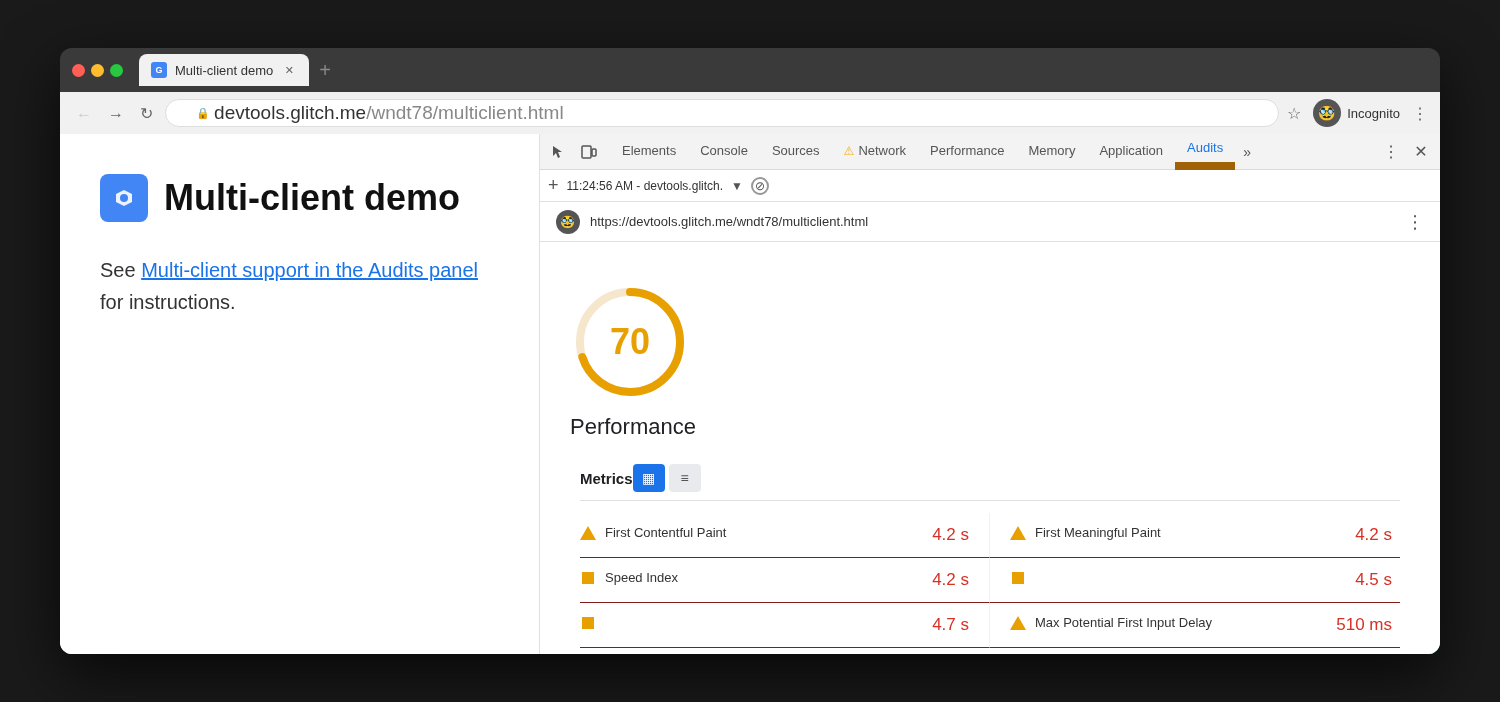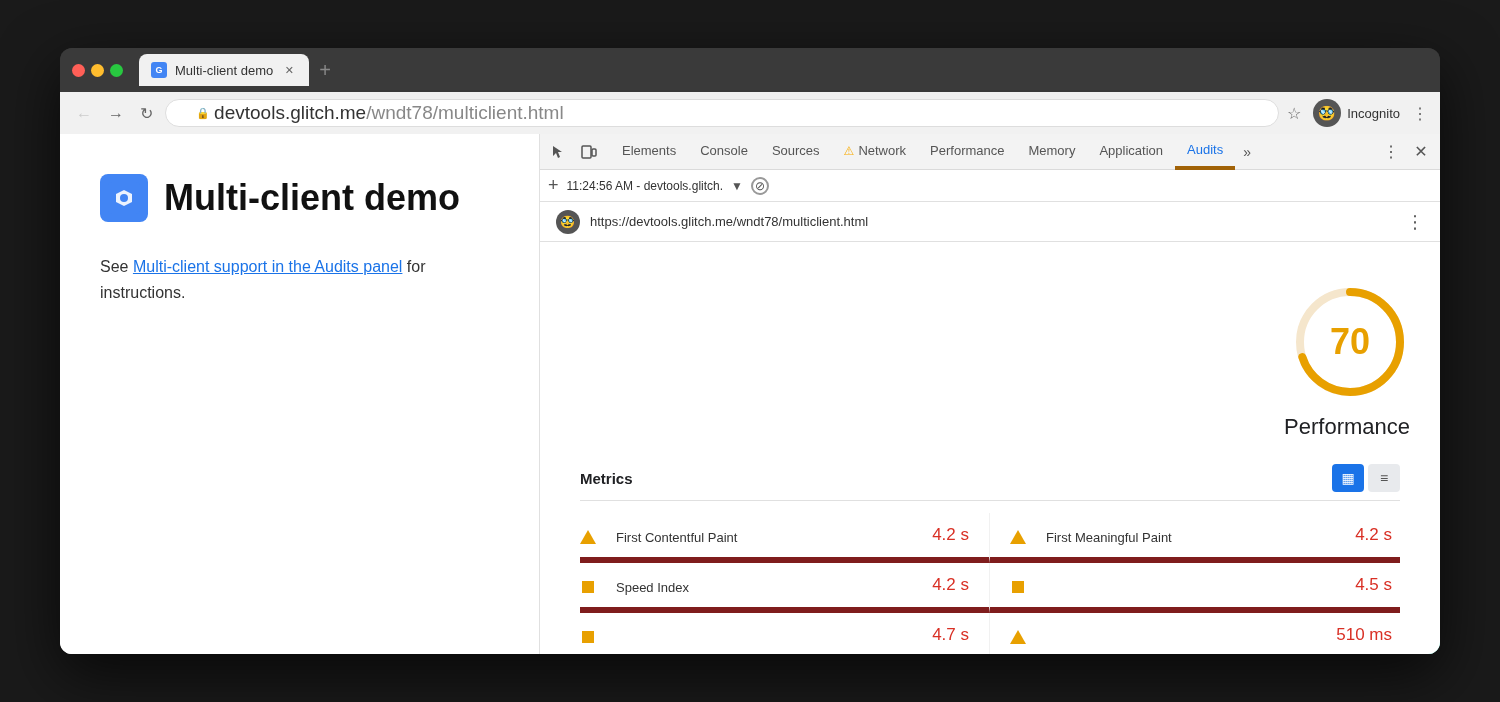--- a/index.html
+++ b/index.html
@@ -186,21 +186,21 @@
     .glitch-logo svg {
       width: 32px;
       height: 32px;
     }
     .page-title {
       font-size: 36px;
       font-weight: 700;
       color: #111;
     }
     .page-description {
-      font-size: 16px;
+      font-size: 20px;
       color: #333;
       line-height: 1.6;
     }
     .page-link {
       color: #1a73e8;
       text-decoration: underline;
       cursor: pointer;
     }
     
     .devtools-panel {
@@ -247,21 +247,21 @@
       align-items: center;
       font-size: 13px;
       color: #555;
       cursor: pointer;
       border-bottom: 2px solid transparent;
       white-space: nowrap;
       gap: 4px;
     }
     .devtools-tab.active {
       color: #1a73e8;
-      border-bottom: 4px solid #a16207;
+      border-bottom: 8px solid #a16207;
     }
     .devtools-tab .warning-icon {
       color: #f9ab00;
       font-size: 12px;
     }
     .devtools-tab-more {
       padding: 0 8px;
       color: #555;
       font-size: 14px;
       cursor: pointer;
@@ -353,21 +353,21 @@
     .audit-content {
       flex: 1;
       overflow-y: auto;
       background: white;
       padding: 20px 30px;
     }
     
     .score-section {
       display: flex;
       flex-direction: column;
-      align-items: flex-end;
+      align-items: flex-start;
       padding: 20px 0 24px;
     }
     .score-circle-container {
       position: relative;
       width: 120px;
       height: 120px;
       margin-bottom: 12px;
     }
     .score-circle-svg {
       transform: rotate(-90deg);
@@ -386,21 +386,21 @@
       color: #202124;
       font-weight: 400;
     }
     
     .metrics-section {
       padding: 0 10px;
     }
     .metrics-header {
       display: flex;
       align-items: center;
-      justify-content: space-between;
+      justify-content: flex-start;
       margin-bottom: 12px;
       padding-bottom: 8px;
       border-bottom: 1px solid #e0e0e0;
     }
     .metrics-title {
       font-size: 15px;
       font-weight: 600;
       color: #202124;
     }
     .metrics-view-toggle {
@@ -425,24 +425,24 @@
       background: #e8eaed;
       color: #555;
     }
     .metrics-grid {
       display: grid;
       grid-template-columns: 1fr 1fr;
       gap: 0;
     }
     .metric-row {
       display: flex;
-      align-items: flex-end;
+      align-items: flex-start;
       padding: 12px 8px 12px 0;
-      border-bottom: 6px solid #7f1d1d;
-      gap: 20px;
+      border-bottom: 1px solid #7f1d1d;
+      gap: 9px;
     }
     .metric-row:nth-child(odd) {
       border-right: 1px solid #f1f1f1;
       padding-right: 20px;
     }
     .metric-row:nth-child(even) {
       padding-left: 20px;
     }
     .metric-icon {
       width: 16px;
@@ -655,20 +655,21 @@
             <div class="metric-row">
               <div class="metric-icon">
                 <div class="icon-square"></div>
               </div>
               <span class="metric-value">4.7 s</span>
             </div>
             <div class="metric-row">
               <div class="metric-icon">
                 <div class="icon-triangle"></div>
               </div>
+              <span class="metric-name">Max Potential First Input Delay</span>
               <span class="metric-value">510 ms</span>
             </div>
 
           </div>
         </div>
       </div>
     </div>
   </div>
 </div>
 

